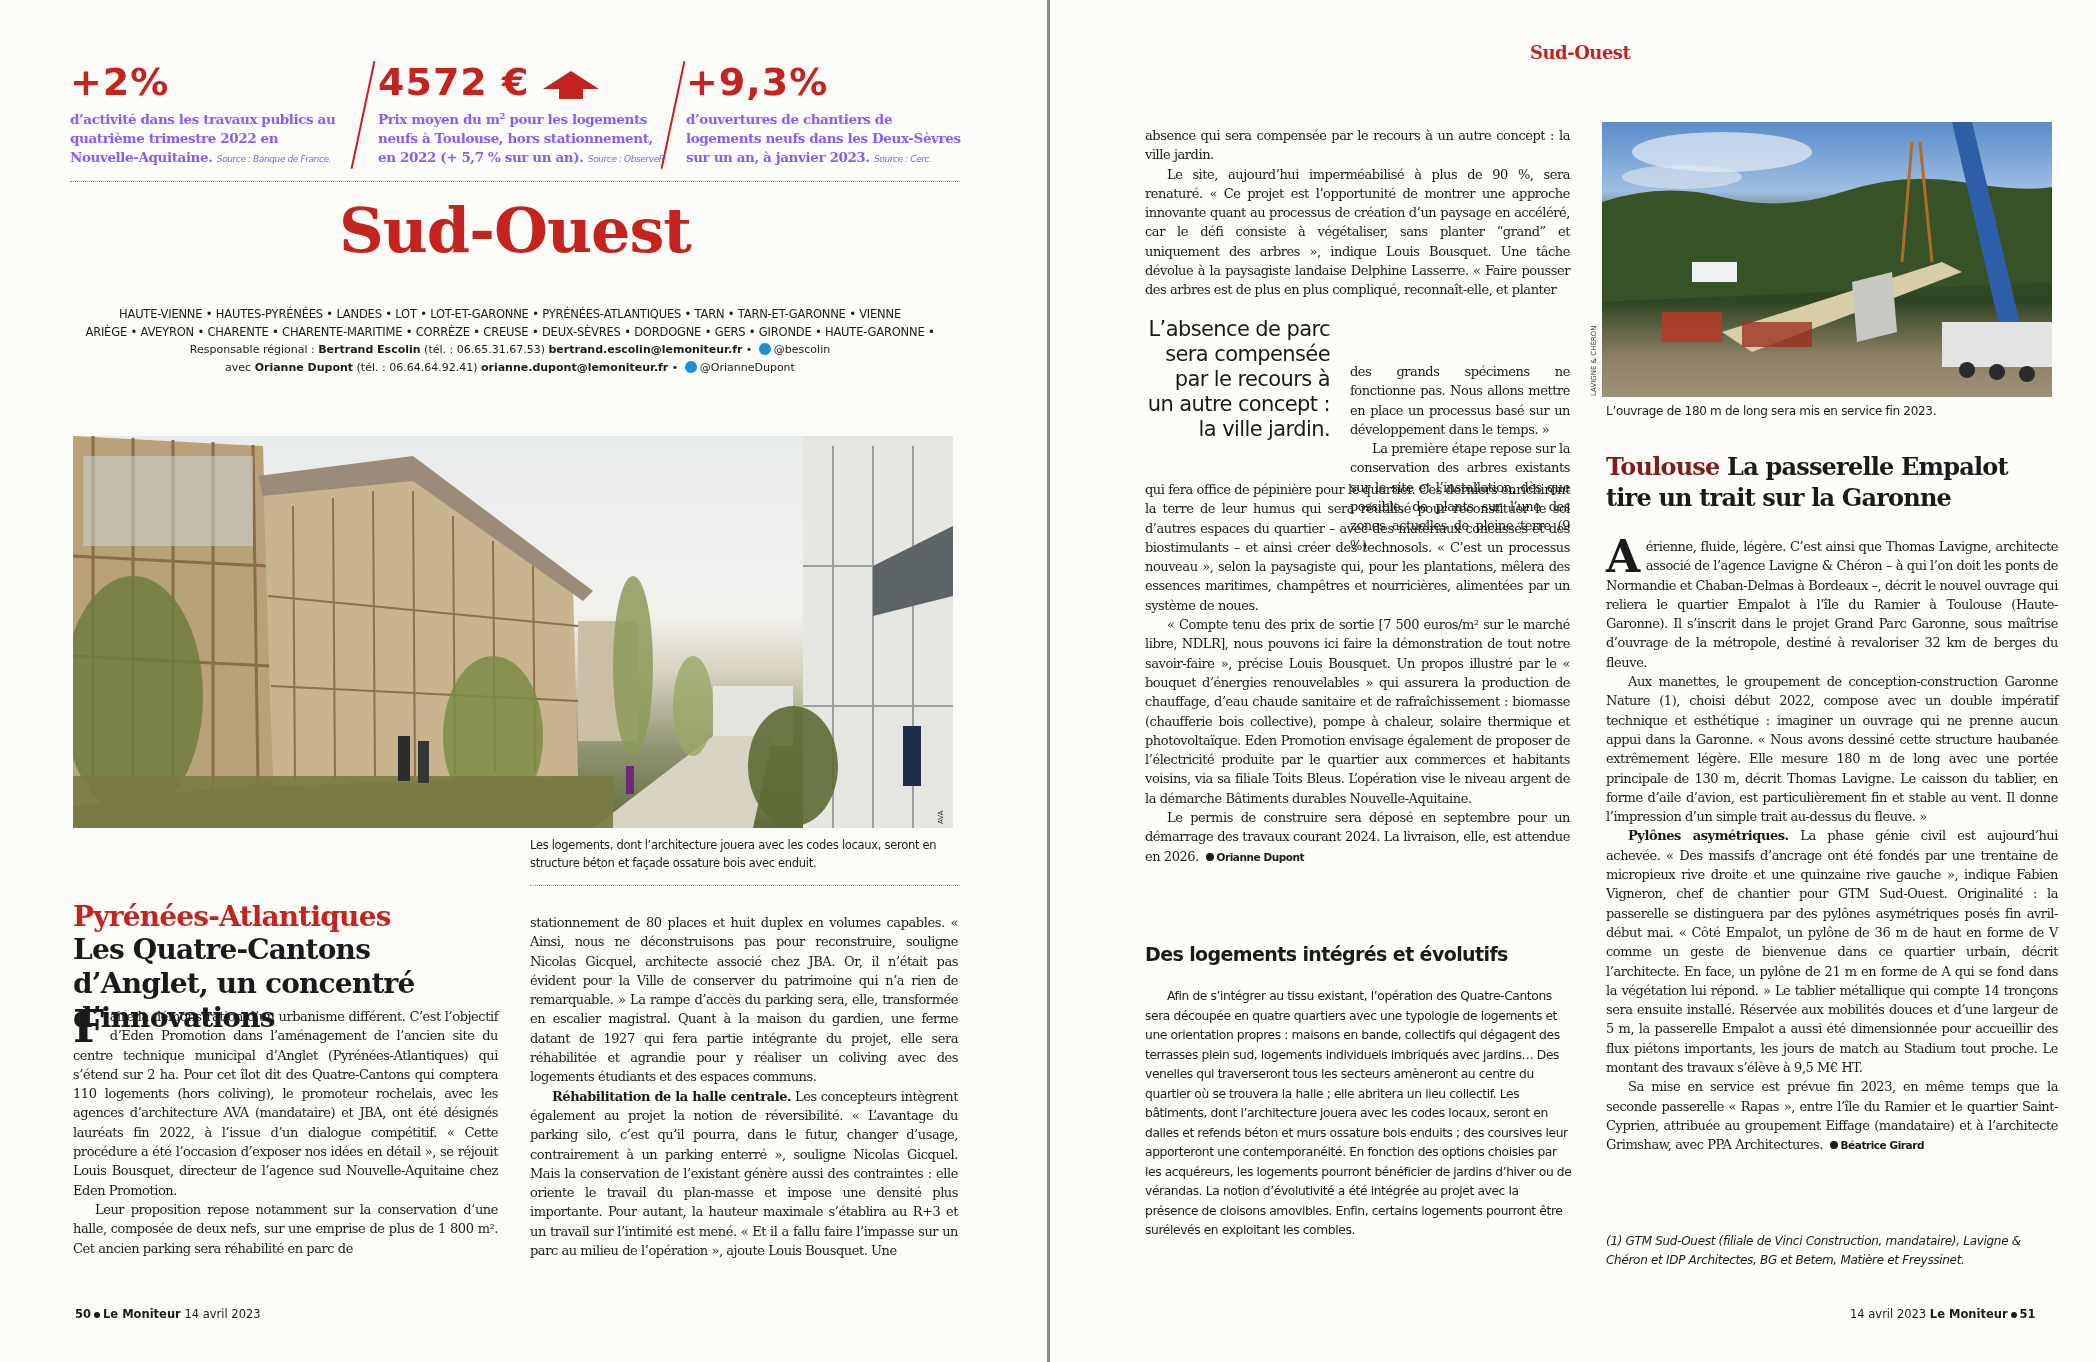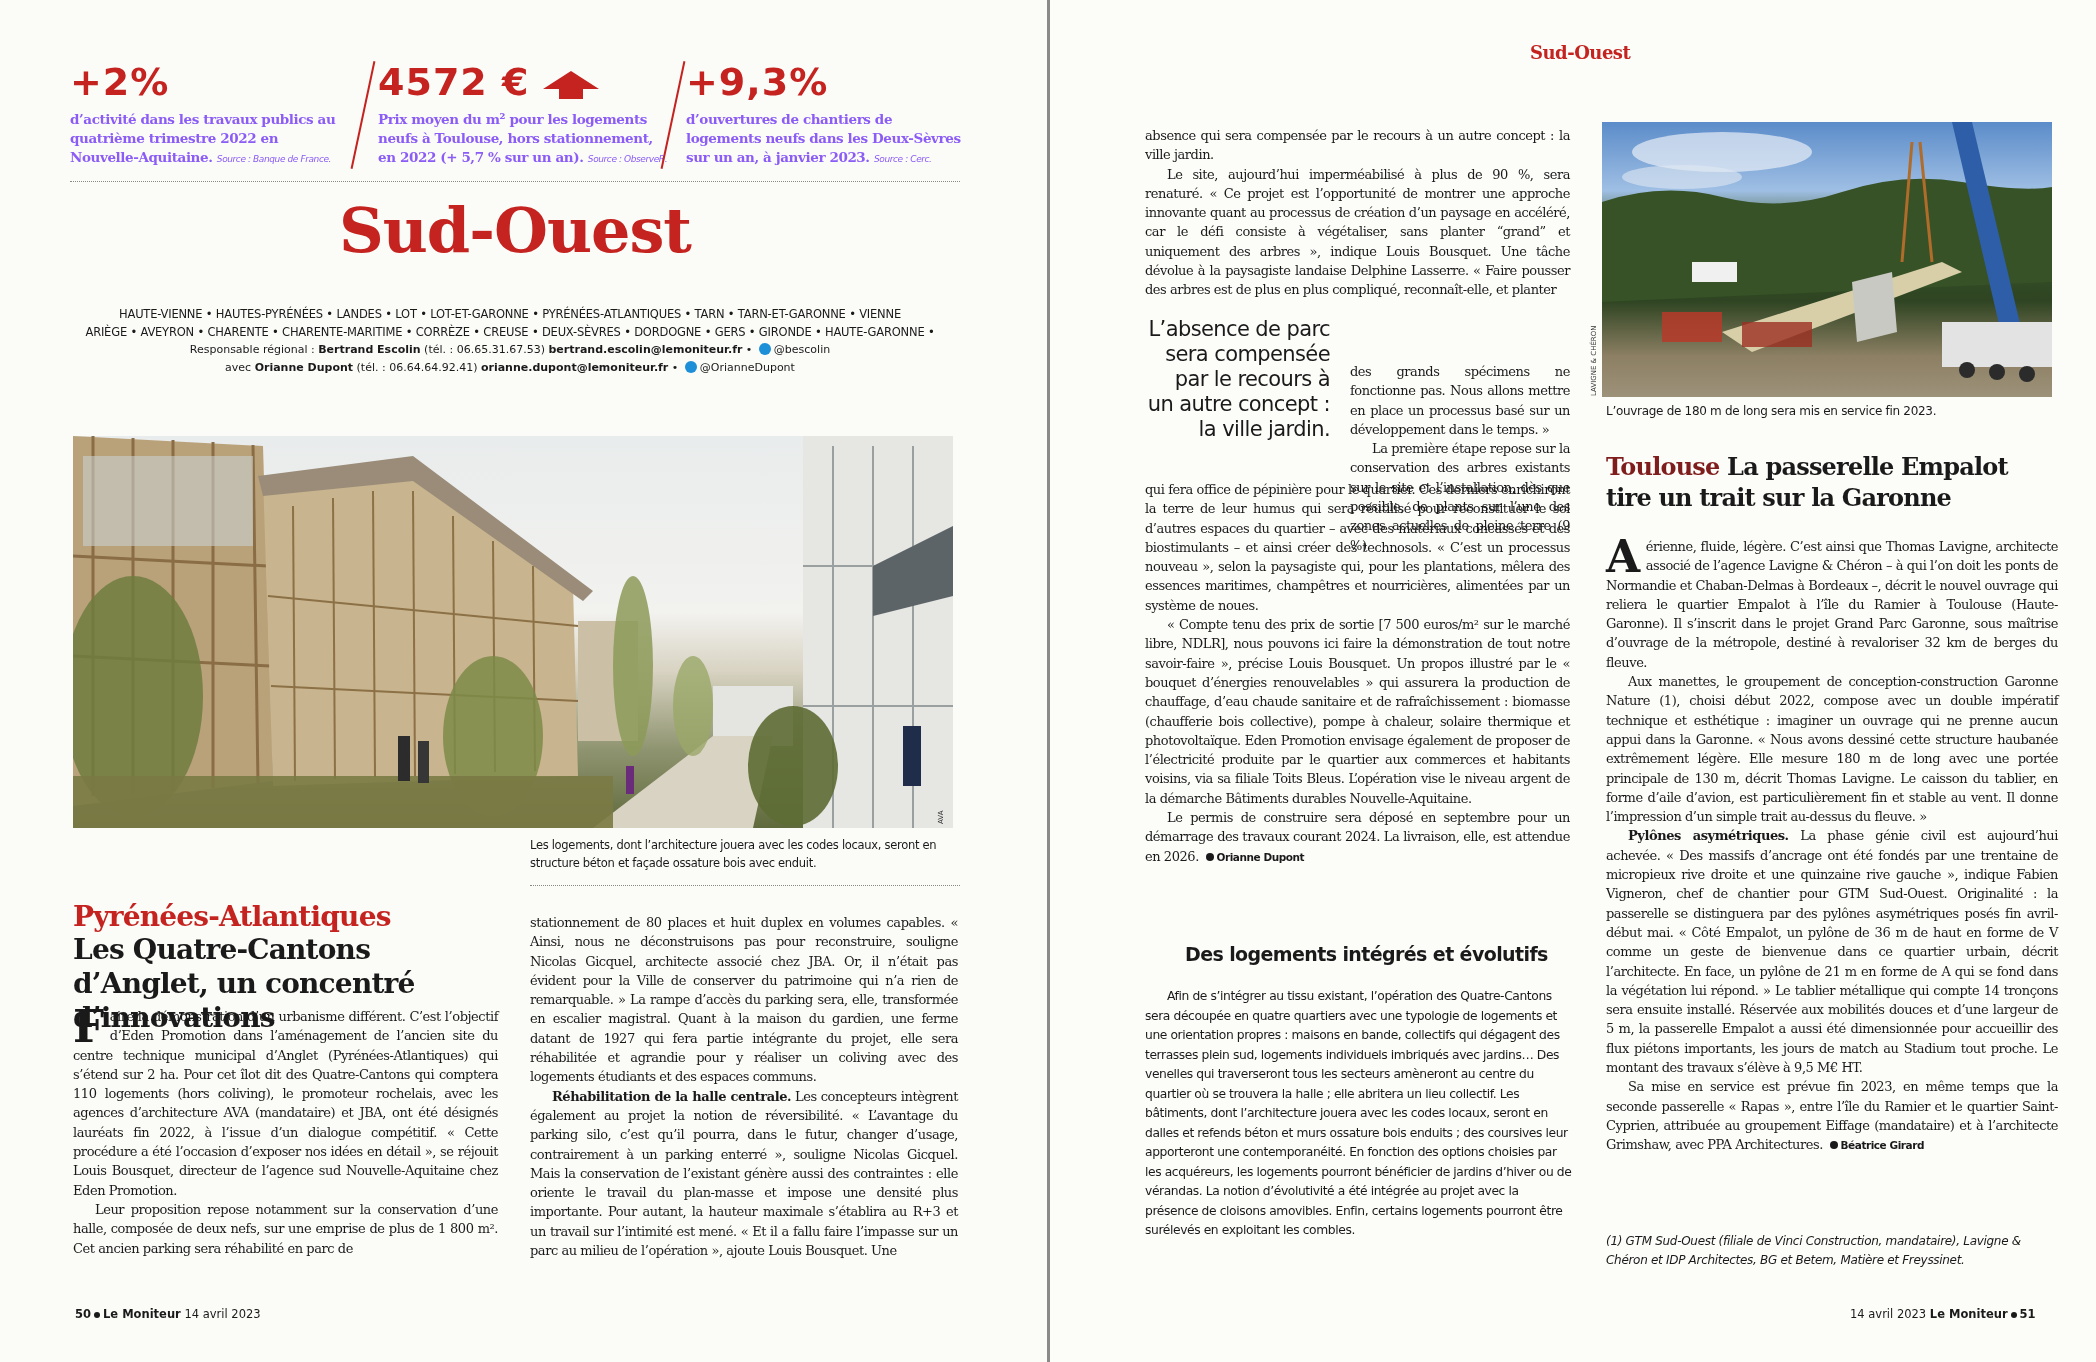--- a/index.html
+++ b/index.html
@@ -27,21 +27,21 @@
   .kicker{font-family:"DejaVu Serif",serif;font-weight:bold;color:#c4231f;font-size:28px;letter-spacing:-0.8px;}
   .headline{font-family:"DejaVu Serif",serif;font-weight:bold;font-size:28px;line-height:34px;letter-spacing:-0.8px;}
   .body{font-family:"DejaVu Serif",serif;font-size:13px;line-height:19.3px;letter-spacing:-0.45px;text-align:justify;}
   .body p{margin:0;text-indent:22px;}
   .body p.noindent{text-indent:0;}
   .dropcap{float:left;font-family:"DejaVu Serif",serif;font-weight:bold;font-size:44px;line-height:36px;margin:2px 6px 0 0;color:#1a1a1a;}
   .subhead{font-weight:bold;}
   .sig{font-family:"DejaVu Sans",sans-serif;font-weight:bold;font-size:10.5px;}
   .bullet{display:inline-block;width:8px;height:8px;border-radius:50%;background:#1a1a1a;margin:0 3px;vertical-align:0;}
   .pullquote{font-family:"DejaVu Sans",sans-serif;font-size:21px;line-height:25px;text-align:right;letter-spacing:-0.6px;}
-  .box-title{font-family:"DejaVu Sans",sans-serif;font-weight:bold;font-size:19px;letter-spacing:-0.6px;margin-left:40px;}
+  .box-title{font-family:"DejaVu Sans",sans-serif;font-weight:bold;font-size:19px;letter-spacing:-0.6px;}
   .box-body{font-family:"DejaVu Sans",sans-serif;font-size:12.3px;line-height:19.5px;letter-spacing:-0.4px;}
   .box-body p{margin:0;text-indent:22px;}
   .folio{font-family:"DejaVu Sans",sans-serif;font-size:11.5px;}
   .folio b{font-weight:bold;}
   .footnote{font-family:"DejaVu Sans",sans-serif;font-style:italic;font-size:12px;line-height:19px;letter-spacing:-0.3px;}
   .credit{position:absolute;font-family:"DejaVu Sans",sans-serif;font-size:7px;transform:rotate(-90deg);transform-origin:left top;color:#333;white-space:nowrap;}
 </style>
 </head>
 <body>
 

